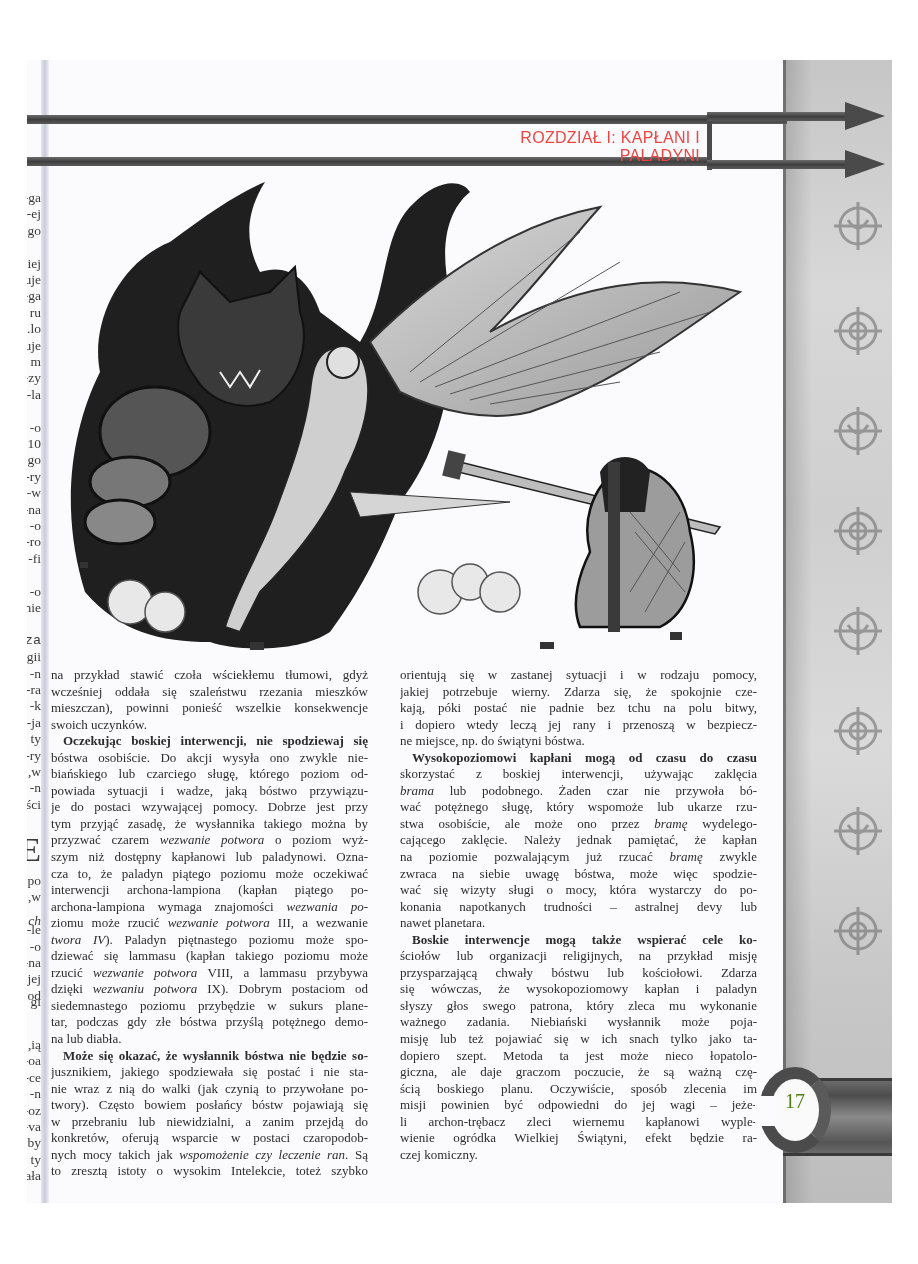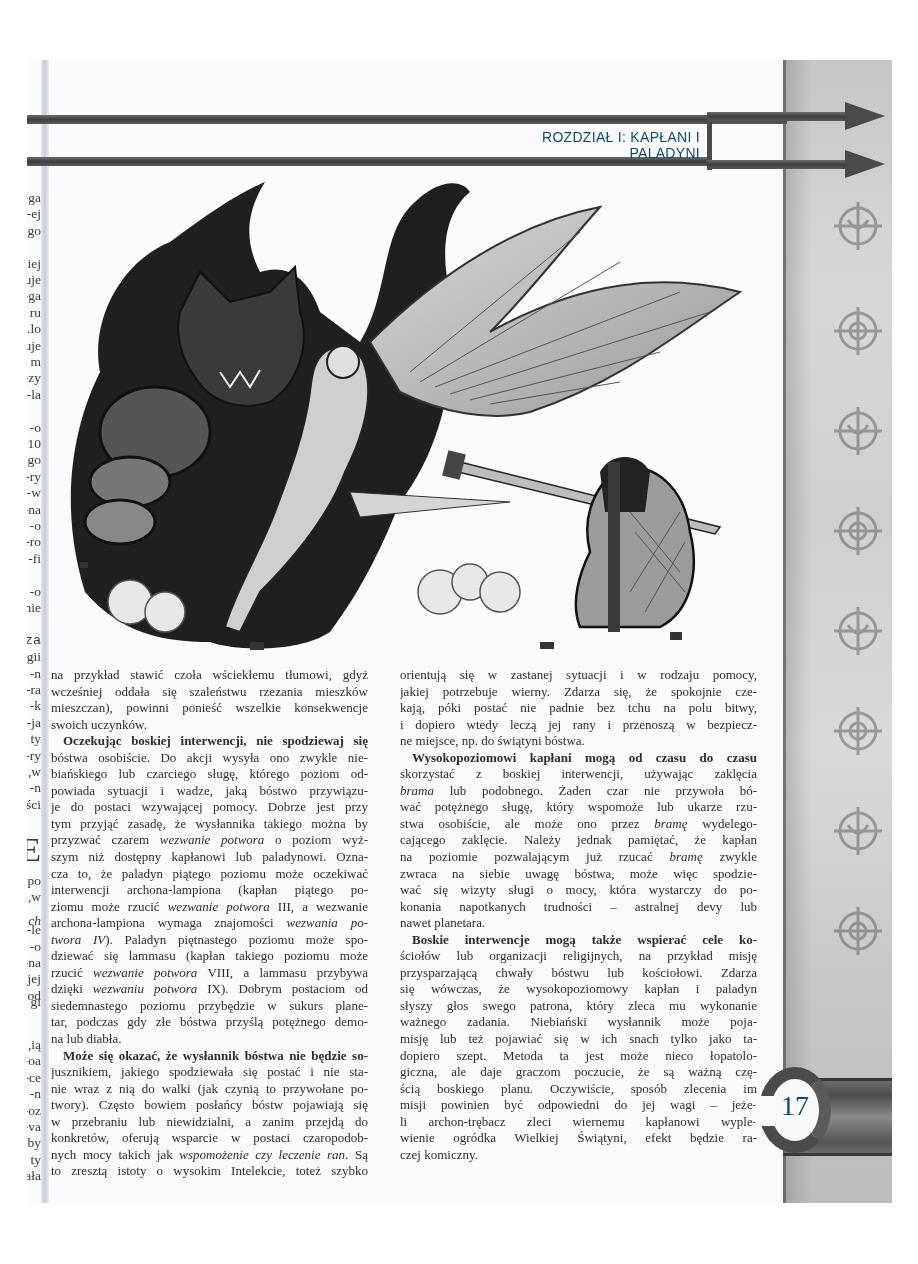--- a/index.html
+++ b/index.html
@@ -11,34 +11,34 @@
   .prev-E{position:absolute;left:0;top:773px;font-size:34px;line-height:34px;color:#3a3a3a;width:14px;overflow:hidden;direction:rtl;}
   
   .sidebar{position:absolute;left:756px;top:0;width:109px;height:100%;background:linear-gradient(180deg,#c6c6c6 0%,#d8d8d8 20%,#cfcfcf 40%,#dadada 60%,#c8c8c8 80%,#bdbdbd 100%);}
   .sidebar-edge{position:absolute;left:756px;top:0;width:3px;height:100%;background:#5a5a5a;opacity:.8;}
   .sidebar-shade{position:absolute;left:759px;top:0;width:26px;height:100%;background:linear-gradient(90deg,rgba(120,120,120,.35),rgba(200,200,200,0));}
   .symbol{position:absolute;left:805px;width:52px;height:52px;opacity:.55;}
   
   .bar{position:absolute;height:9px;background:linear-gradient(180deg,#6b6b6b,#3f3f3f 50%,#5a5a5a);}
   .arrowhead{position:absolute;width:0;height:0;border-top:14px solid transparent;border-bottom:14px solid transparent;border-left:40px solid #4a4a4a;}
   .hdr-box{position:absolute;left:680px;top:52px;width:5px;height:58px;background:#4a4a4a;}
-  .chapter{position:absolute;left:448px;top:69px;width:225px;text-align:right;font-family:"Liberation Sans","DejaVu Sans",sans-serif;font-size:14px;letter-spacing:.3px;color:#0c4a6e;}
+  .chapter{position:absolute;left:448px;top:69px;width:225px;text-align:right;font-family:"Liberation Sans","DejaVu Sans",sans-serif;font-size:16px;letter-spacing:.3px;color:#ef4444;}
   
   .illus{position:absolute;left:33px;top:112px;width:720px;height:490px;}
   
   .col{position:absolute;font-size:13px;line-height:16.55px;text-align:justify;color:#2c2c2c;}
   .col .line{display:block;white-space:nowrap;text-align:justify;text-align-last:justify;height:16.55px;overflow:hidden;}
   .col .line.last{text-align-last:left;}
   .col .line.indent{padding-left:12px;font-weight:bold;}
   .col i{font-style:italic;}
   
   .pn-band{position:absolute;left:756px;top:1018px;width:109px;height:72px;background:linear-gradient(180deg,#6a6a6a,#4d4d4d 20%,#8a8a8a 50%,#555 85%,#6a6a6a);border-top:3px solid #3a3a3a;border-bottom:3px solid #3a3a3a;}
   .pn-ring{position:absolute;left:732px;top:1007px;width:72px;height:86px;border-radius:50%;border:12px solid #4b4b4b;border-right-color:#5a5a5a;box-sizing:border-box;background:#fafafa;}
   .pn-gap{position:absolute;left:728px;top:1036px;width:20px;height:30px;background:#fbfbfd;}
-  .pn-text{position:absolute;left:748px;top:1030px;width:40px;text-align:center;font-size:28px;color:#0c4a6e;font-family:"Liberation Serif",serif;}
+  .pn-text{position:absolute;left:748px;top:1030px;width:40px;text-align:center;font-size:20px;color:#4d7c0f;font-family:"Liberation Serif",serif;}
 </style>
 </head>
 <body>
 
 <div class="page">
   <div class="prev-col" id="prevcol">
       <div class="prev-line" style="top: 130px;">ga-</div>
       <div class="prev-line" style="top: 146.4px;">ej-</div>
       <div class="prev-line" style="top: 162.8px;">go</div>
       <div class="prev-line" style="top: 179.2px;"></div>
@@ -231,22 +231,22 @@
       <span class="line indent">Oczekując boskiej interwencji, nie spodziewaj się</span>
       <span class="line">bóstwa osobiście. Do akcji wysyła ono zwykle nie-</span>
       <span class="line">biańskiego lub czarciego sługę, którego poziom od-</span>
       <span class="line">powiada sytuacji i wadze, jaką bóstwo przywiązu-</span>
       <span class="line">je do postaci wzywającej pomocy. Dobrze jest przy</span>
       <span class="line">tym przyjąć zasadę, że wysłannika takiego można by</span>
       <span class="line">przyzwać czarem <i>wezwanie potwora</i> o poziom wyż-</span>
       <span class="line">szym niż dostępny kapłanowi lub paladynowi. Ozna-</span>
       <span class="line">cza to, że paladyn piątego poziomu może oczekiwać</span>
       <span class="line">interwencji archona-lampiona (kapłan piątego po-</span>
+      <span class="line">archona-lampiona wymaga znajomości <i>wezwania po-</i></span>
       <span class="line">ziomu może rzucić <i>wezwanie potwora</i> III, a wezwanie</span>
-      <span class="line">archona-lampiona wymaga znajomości <i>wezwania po-</i></span>
       <span class="line"><i>twora IV</i>). Paladyn piętnastego poziomu może spo-</span>
       <span class="line">dziewać się lammasu (kapłan takiego poziomu może</span>
       <span class="line">rzucić <i>wezwanie potwora</i> VIII, a lammasu przybywa</span>
       <span class="line">dzięki <i>wezwaniu potwora</i> IX). Dobrym postaciom od</span>
       <span class="line">siedemnastego poziomu przybędzie w sukurs plane-</span>
       <span class="line">tar, podczas gdy złe bóstwa przyślą potężnego demo-</span>
       <span class="line last">na lub diabła.</span>
       <span class="line indent">Może się okazać, że wysłannik bóstwa nie będzie so-</span>
       <span class="line">jusznikiem, jakiego spodziewała się postać i nie sta-</span>
       <span class="line">nie wraz z nią do walki (jak czynią to przywołane po-</span>

